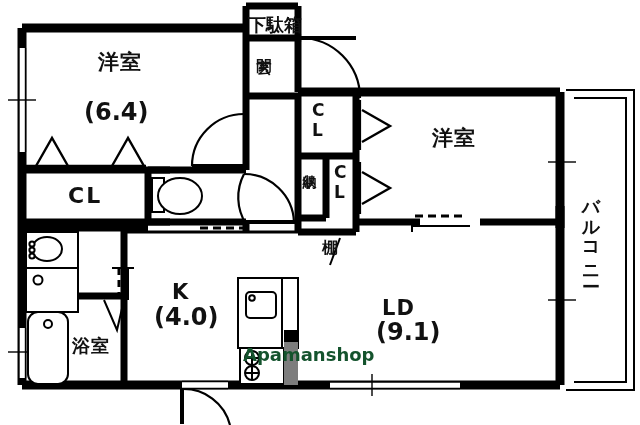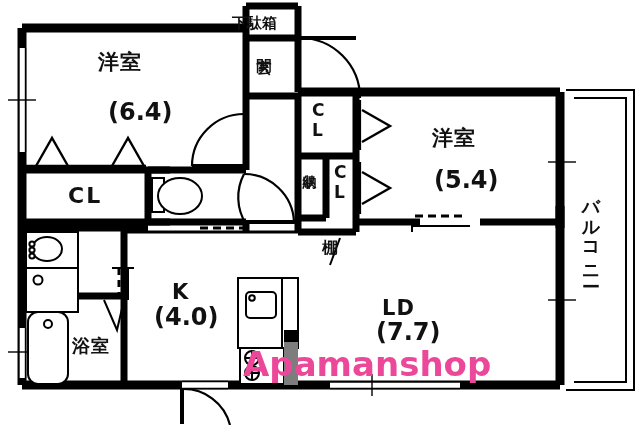--- a/index.html
+++ b/index.html
@@ -7,21 +7,21 @@
   #plan{position:relative;width:640px;height:425px;background:#ffffff;overflow:hidden;}
   #plan svg{position:absolute;left:0;top:0;}
   .lbl{position:absolute;color:#111;font-weight:bold;line-height:1;white-space:nowrap;}
   .room-name{font-size:21px;letter-spacing:1px;}
   .room-area{font-size:24px;}
   .cl-lbl{font-size:22px;font-weight:bold;letter-spacing:2px;}
   .small-v{font-size:15px;font-weight:bold;line-height:1.0;writing-mode:vertical-rl;text-orientation:upright;}
   .tiny{font-size:13px;font-weight:bold;}
   .vert-name{font-size:18px;font-weight:bold;writing-mode:vertical-rl;text-orientation:upright;letter-spacing:2px;line-height:1;}
   .stacked{font-size:17px;font-weight:bold;line-height:0.95;text-align:center;}
-  #watermark{position:absolute;font-size:34px;font-weight:bold;color:#ec4899;letter-spacing:0px;
+  #watermark{position:absolute;font-size:18px;font-weight:bold;color:#14532d;letter-spacing:0px;
     font-family:"DejaVu Sans","Liberation Sans",sans-serif;}
 </style>
 </head>
 <body>
 
 <div id="plan">
 
   <svg width="640" height="425" viewBox="0 0 640 425">
     <g fill="none" stroke="#000">
 
@@ -251,32 +251,31 @@
         <rect x="284" y="340" width="14" height="45"></rect>
       </g>
       <g fill="#000" stroke="none">
         <rect x="284" y="330" width="14" height="12"></rect>
       </g>
 
     </g>
   </svg>
 
   <div class="lbl room-name" style="left:98px;  top:52px;">洋室</div>
-  <div class="lbl room-area" style="left:108px;  top:100px;text-align:right;">(6.4)</div>
+  <div class="lbl room-area" style="left:84px;  top:100px;text-align:right;">(6.4)</div>
 
   <div class="lbl room-name" style="left:432px; top:128px;">洋室</div>
-  <div class="lbl room-area" style="left:434px; top:168px;">(5.4)</div>
 
   <div class="lbl room-name" style="left:172px; top:282px;">K</div>
   <div class="lbl room-area" style="left:154px; top:305px;">(4.0)</div>
 
   <div class="lbl room-name" style="left:382px; top:278px;margin-top:20px;">LD</div>
-  <div class="lbl room-area" style="left:376px; top:320px;">(7.7)</div>
-
-  <div class="lbl tiny" style="left:232px; top:16px; font-size:15px; letter-spacing:0px;">下駄箱</div>
+  <div class="lbl room-area" style="left:376px; top:320px;">(9.1)</div>
+
+  <div class="lbl tiny" style="left:248px; top:16px; font-size:18px; letter-spacing:0px;">下駄箱</div>
 
   <div class="lbl small-v" style="left:256px; top:46px; height:46px;">玄関</div>
 
   <div class="lbl cl-lbl" style="left:68px;  top:185px;">CL</div>
 
   <div class="lbl stacked" style="left:312px; top:102px;">C</div>
   <div class="lbl stacked" style="left:312px; top:122px;">L</div>
 
   <div class="lbl stacked" style="left:334px; top:164px;">C</div>
   <div class="lbl stacked" style="left:334px; top:184px;">L</div>

